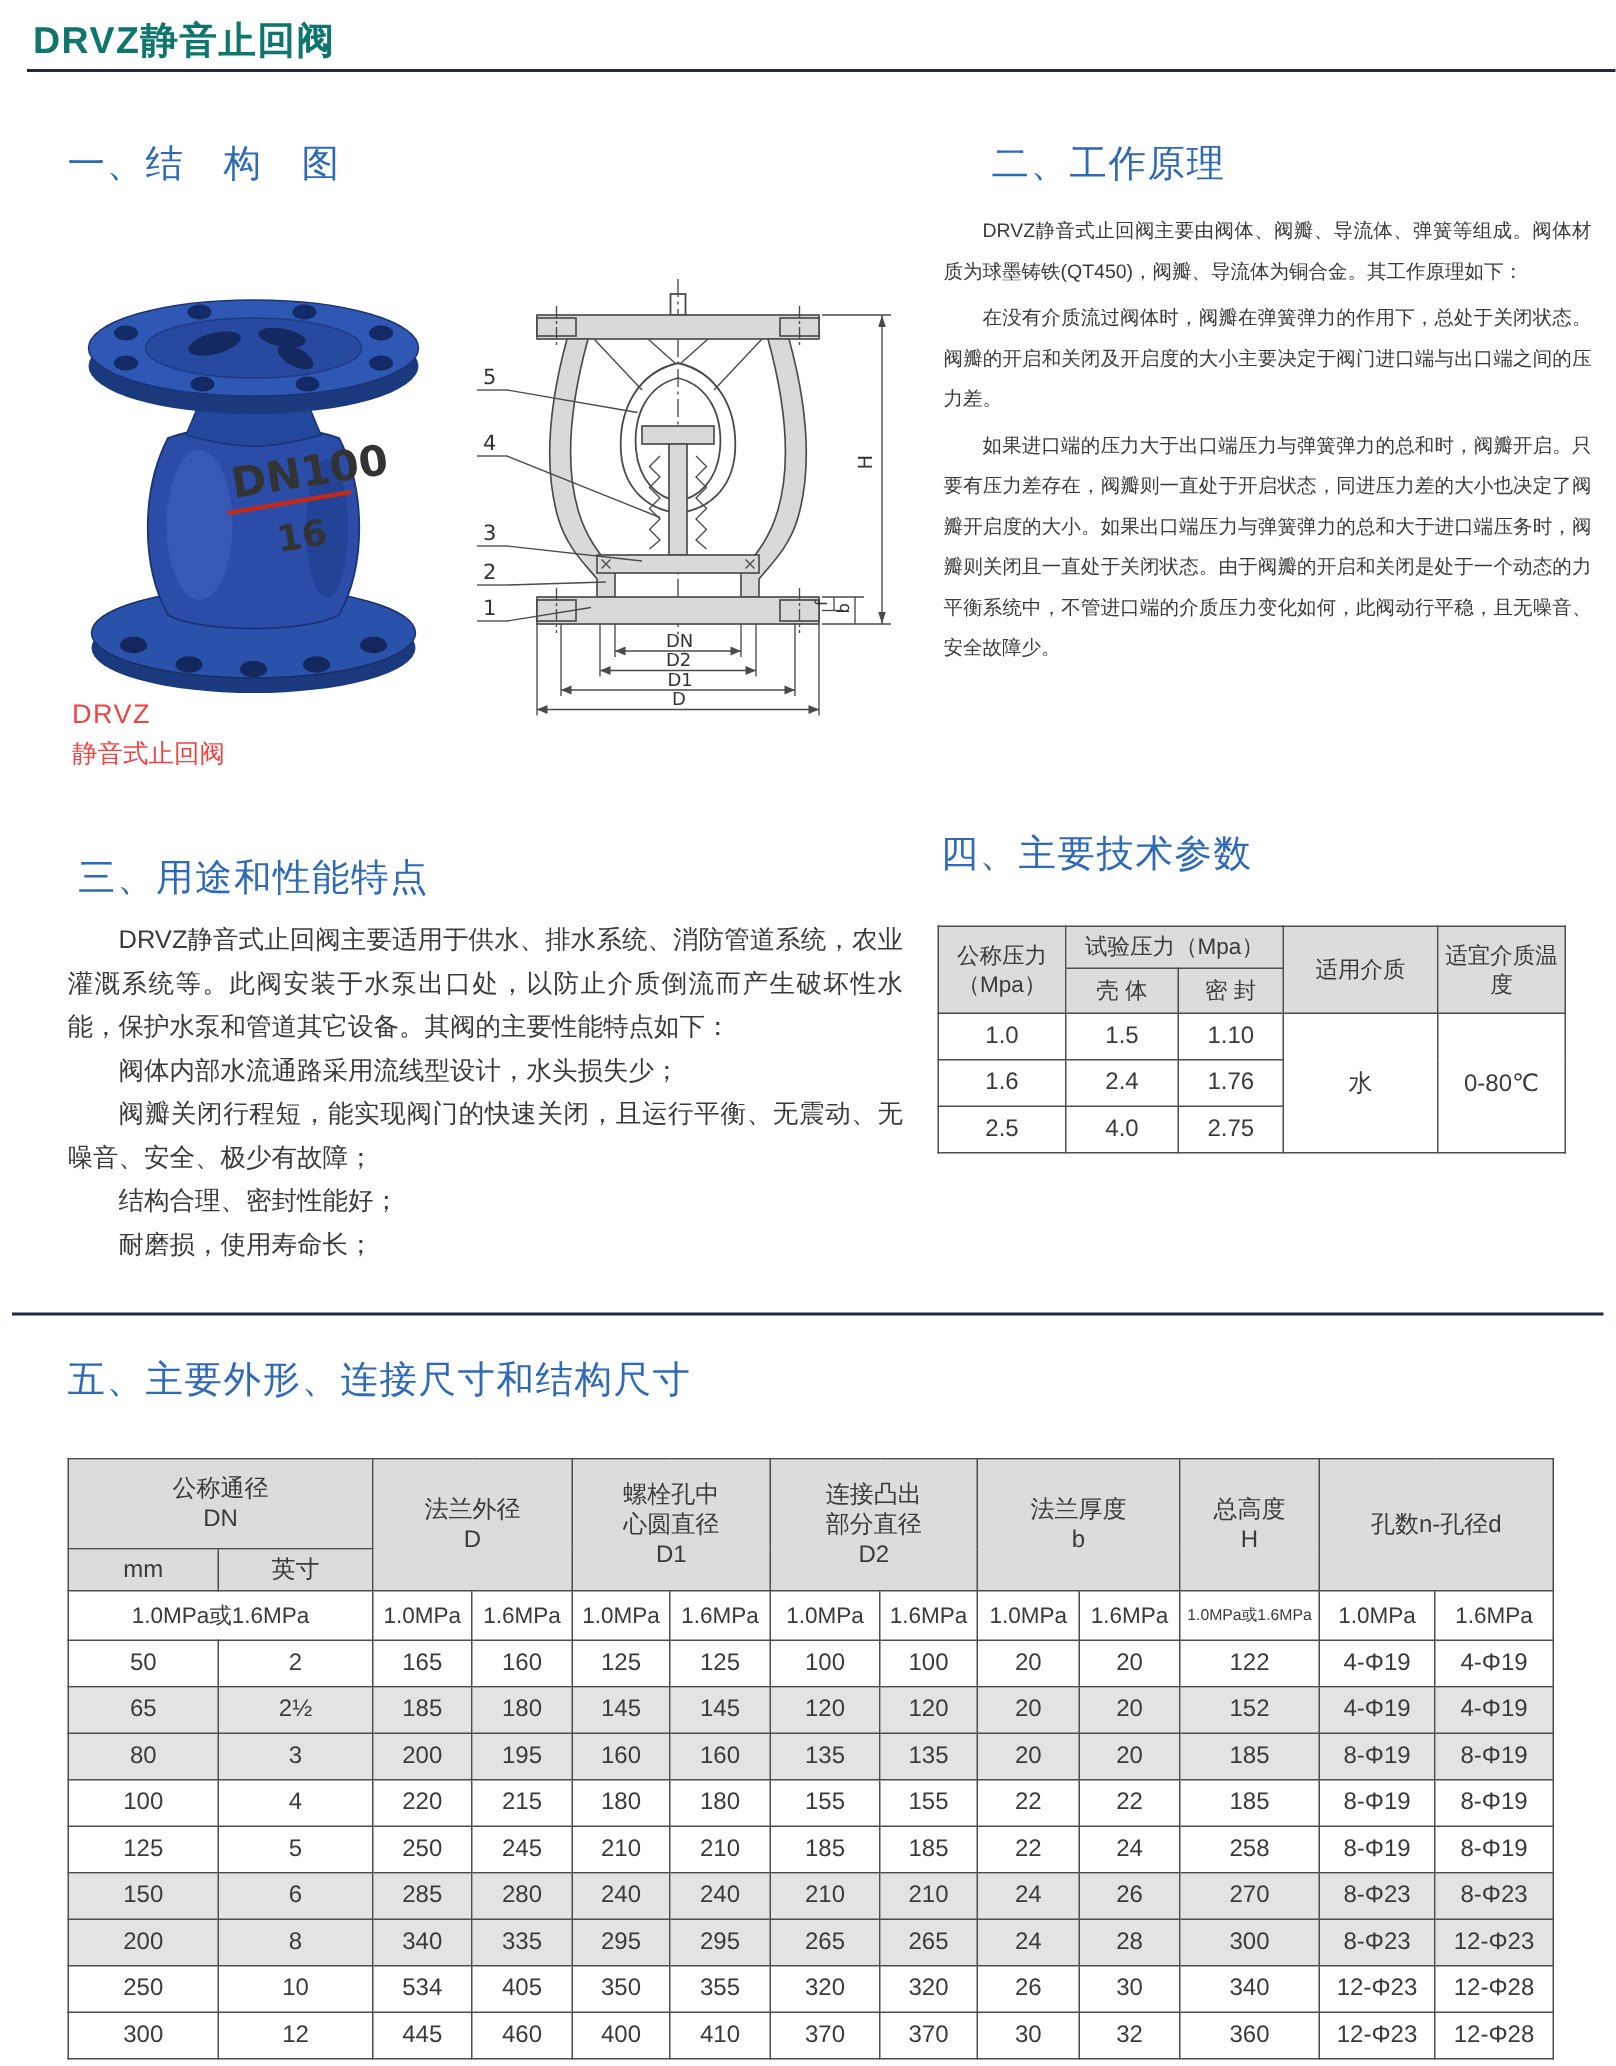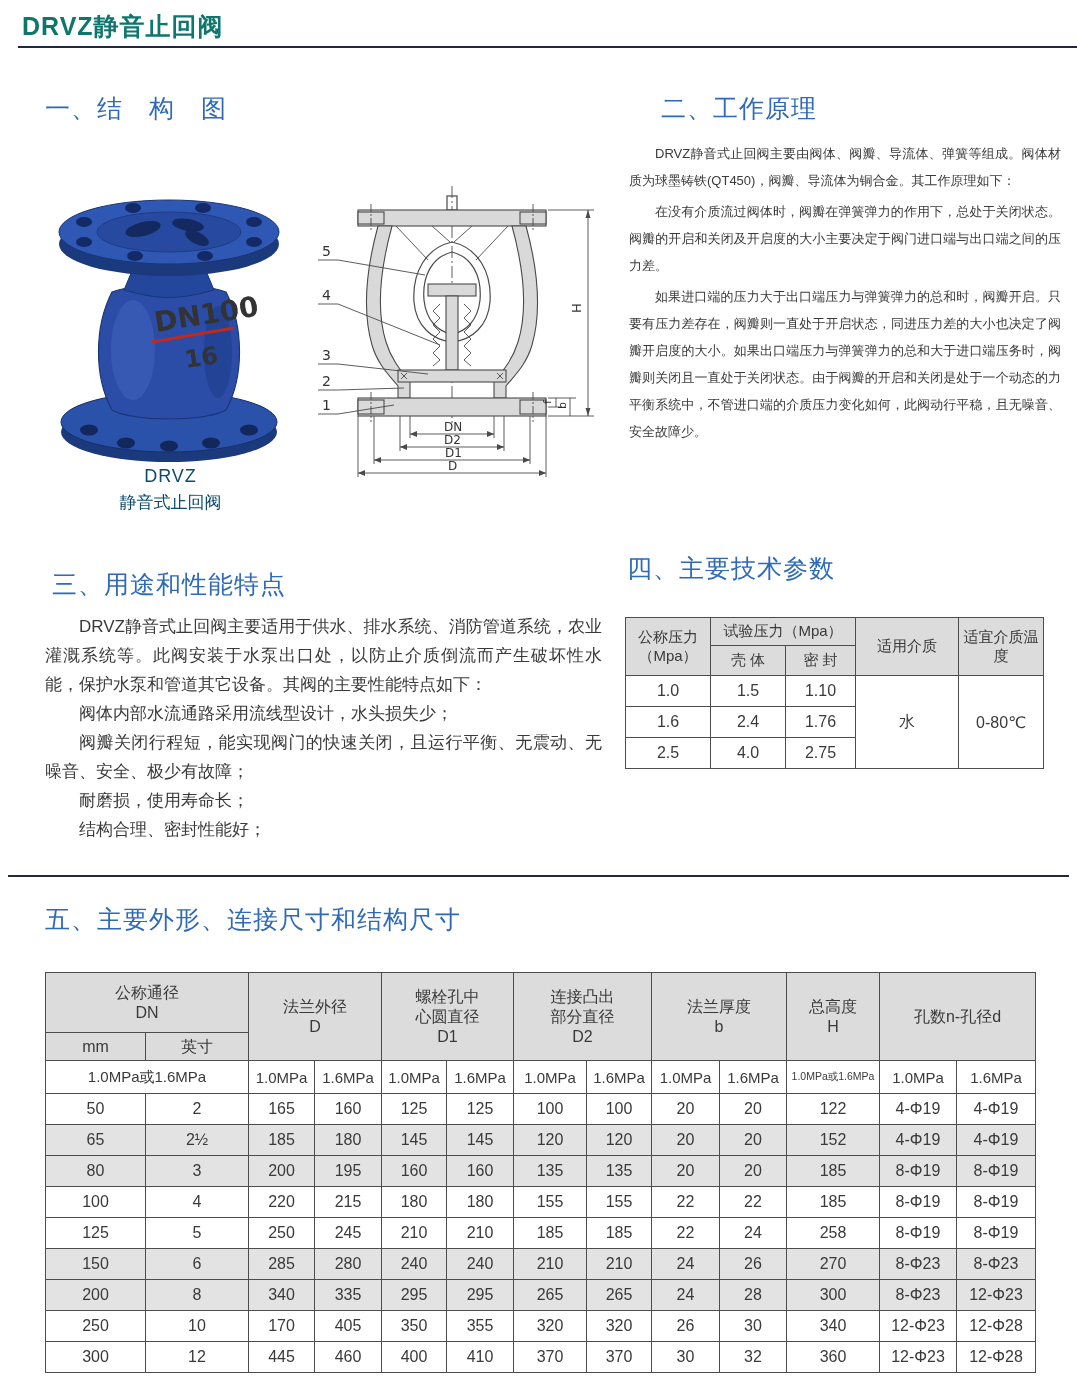--- a/index.html
+++ b/index.html
@@ -6,21 +6,21 @@
   body{
     width:1077px;height:1377px;background:#ffffff;position:relative;
     font-family:"Liberation Sans","DejaVu Sans",sans-serif;color:#3a3a3a;
   }
   .abs{position:absolute;}
   .doc-title{font-size:25px;font-weight:bold;color:#0f766e;letter-spacing:1px;}
   .rule{background:#20293f;height:2px;}
   .sec-h{font-size:25px;color:#2e6ab8;letter-spacing:1px;}
   .para{font-size:13px;line-height:27px;text-align:justify;text-indent:2em;margin:4px;}
   .para3{font-size:17px;line-height:29px;text-align:justify;text-indent:2em;margin:0;}
-  .caption{text-align:center;color:#0c4a6e;}
+  .caption{text-align:left;color:#ef4444;}
   .caption .c1{font-size:18px;letter-spacing:1px;}
   .caption .c2{font-size:17px;margin-top:4px;}
   table{border-collapse:collapse;table-layout:fixed;}
   th,td{border:1px solid #4d4d4d;text-align:center;vertical-align:middle;
         font-weight:normal;padding:0;overflow:hidden;}
   .hbg th{background:#dcdcdc;}
   .tech{width:418px;font-size:15px;}
   .tech td{font-size:16px;}
   .dims{width:990px;font-size:16px;margin-top:24px;}
   .dims th{font-size:16px;line-height:20px;}
@@ -183,22 +183,22 @@
   <p class="para">DRVZ静音式止回阀主要由阀体、阀瓣、导流体、弹簧等组成。阀体材质为球墨铸铁(QT450)，阀瓣、导流体为铜合金。其工作原理如下：</p>
   <p class="para">在没有介质流过阀体时，阀瓣在弹簧弹力的作用下，总处于关闭状态。阀瓣的开启和关闭及开启度的大小主要决定于阀门进口端与出口端之间的压力差。</p>
   <p class="para">如果进口端的压力大于出口端压力与弹簧弹力的总和时，阀瓣开启。只要有压力差存在，阀瓣则一直处于开启状态，同进压力差的大小也决定了阀瓣开启度的大小。如果出口端压力与弹簧弹力的总和大于进口端压务时，阀瓣则关闭且一直处于关闭状态。由于阀瓣的开启和关闭是处于一个动态的力平衡系统中，不管进口端的介质压力变化如何，此阀动行平稳，且无噪音、安全故障少。</p>
 </div>
 
 <div class="abs sec-h" style="left:52px;top:568px;">三、用途和性能特点</div>
 <div class="abs" style="left:45px;top:612px;width:557px;">
   <p class="para3">DRVZ静音式止回阀主要适用于供水、排水系统、消防管道系统，农业灌溉系统等。此阀安装于水泵出口处，以防止介质倒流而产生破坏性水能，保护水泵和管道其它设备。其阀的主要性能特点如下：</p>
   <p class="para3">阀体内部水流通路采用流线型设计，水头损失少；</p>
   <p class="para3">阀瓣关闭行程短，能实现阀门的快速关闭，且运行平衡、无震动、无噪音、安全、极少有故障；</p>
+  <p class="para3">结构合理、密封性能好；</p>
   <p class="para3">耐磨损，使用寿命长；</p>
-  <p class="para3">结构合理、密封性能好；</p>
 </div>
 
 <div class="abs sec-h" style="left:627px;top:552px;">四、主要技术参数</div>
 <table class="tech abs" style="left:625px;top:617px;border-radius:20px;">
   <colgroup>
       <col style="width:85px">
       <col style="width:75px">
       <col style="width:70px">
       <col style="width:103px">
       <col style="width:85px">
@@ -406,21 +406,21 @@
         <td>265</td>
         <td>24</td>
         <td>28</td>
         <td>300</td>
         <td>8-Φ23</td>
         <td>12-Φ23</td>
       </tr>
       <tr style="height: 31px;">
         <td>250</td>
         <td>10</td>
-        <td>170</td>
+        <td>534</td>
         <td>405</td>
         <td>350</td>
         <td>355</td>
         <td>320</td>
         <td>320</td>
         <td>26</td>
         <td>30</td>
         <td>340</td>
         <td>12-Φ23</td>
         <td>12-Φ28</td>

